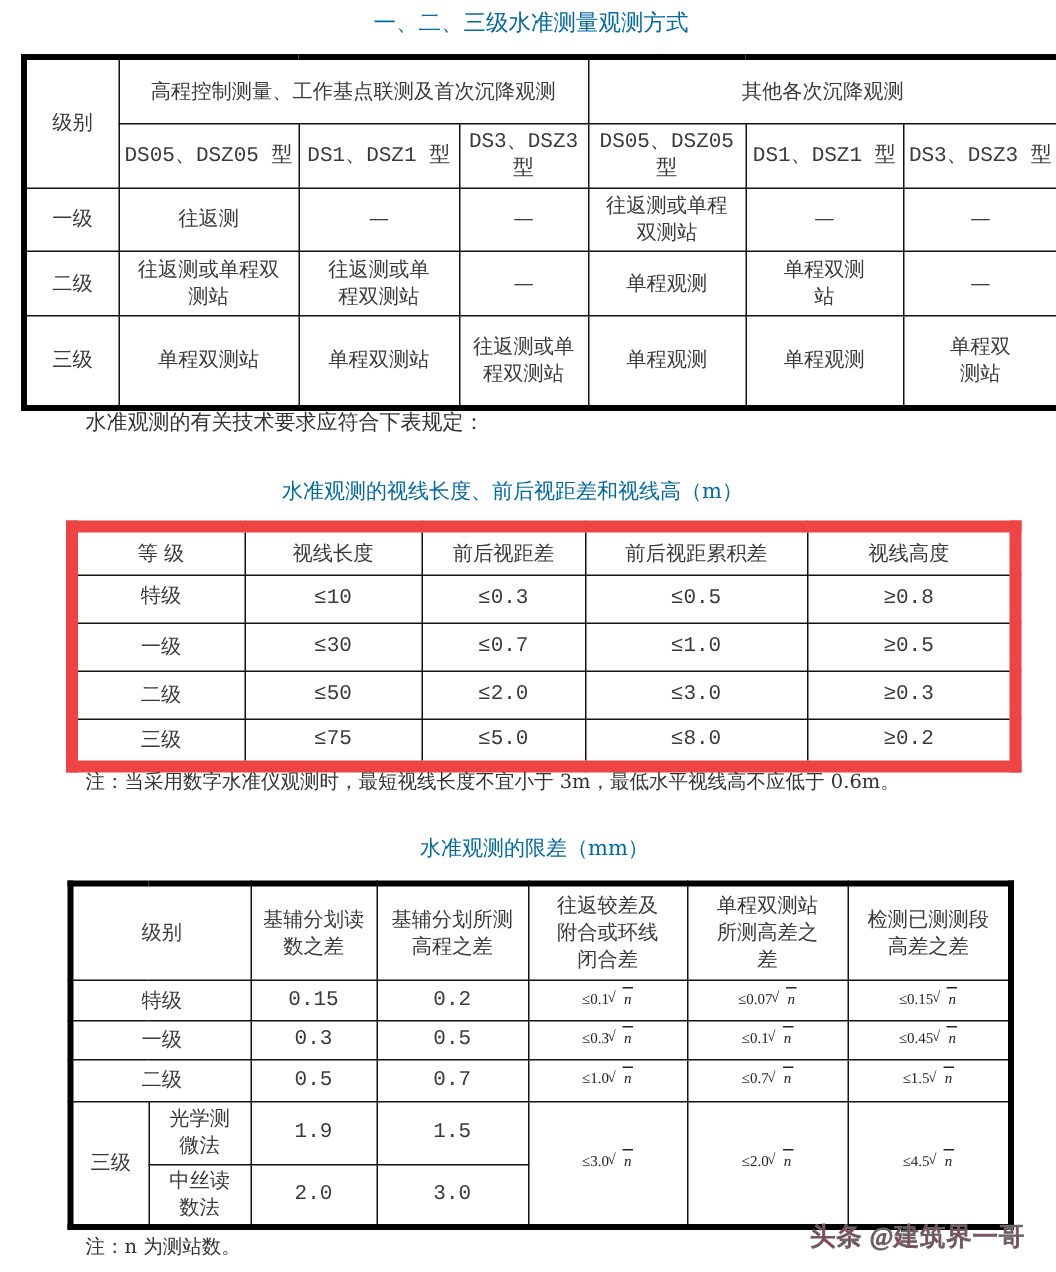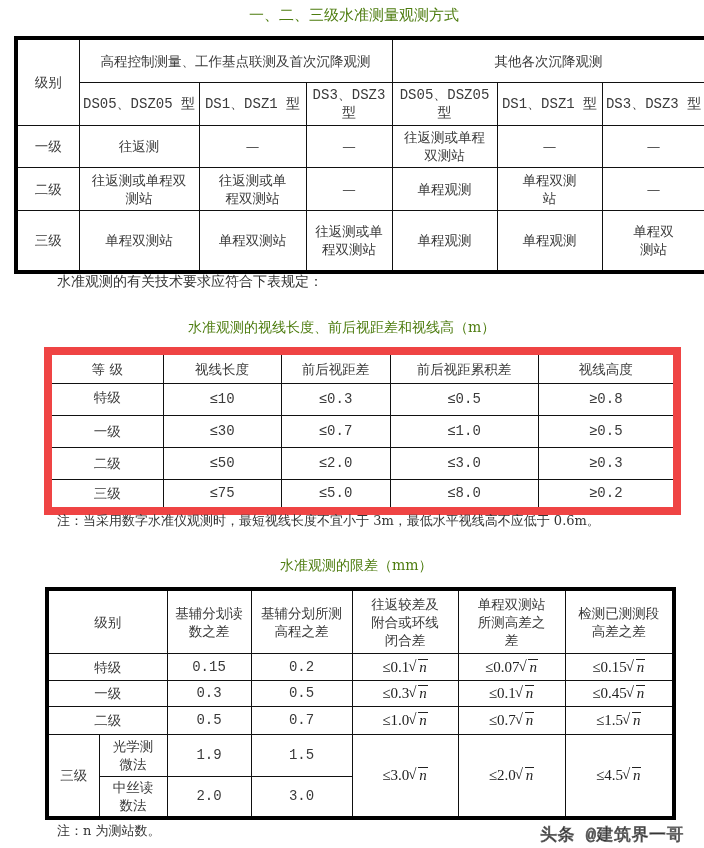--- a/index.html
+++ b/index.html
@@ -1,30 +1,30 @@
 <!DOCTYPE html>
 <html><head>
 <meta charset="utf-8">
 <style>
   html, body { margin:0; padding:0; background:#ffffff; }
   body { width:704px; height:848px; position:relative; overflow:hidden;
          font-family:"DejaVu Serif","Liberation Serif",serif; color:#2a2a2a; }
-  .title { position:absolute; font-size:14px; white-space:nowrap; color:#4d7c0f;text-align:right; }
+  .title { position:absolute; font-size:14px; white-space:nowrap; color:#0369a1;text-align:right; }
   table { position:absolute; border-collapse:collapse; table-layout:fixed; }
   td { border:1px solid #111; text-align:center; vertical-align:middle;
        font-size:13.5px; line-height:18px; padding:0 2px; color:#3a3a3a; }
   .mono { font-family:"Liberation Mono","DejaVu Sans Mono",monospace; font-size:14px; }
-  .math { font-family:"Liberation Serif","DejaVu Serif",serif; font-size:15px; color:#222; }
+  .math { font-family:"Liberation Serif","DejaVu Serif",serif; font-size:10px; color:#222; }
   .math i { font-style:italic; }
   .sqrt { display:inline-block; position:relative; padding-left:9px; }
   .sqrt::before { content:"\221A"; position:absolute; left:-1px; top:-1px; font-style:normal; }
   .sqrt span { border-top:1px solid #222; display:inline-block; padding:0 1px; line-height:15px; }
   .note { position:absolute; font-size:13px; white-space:nowrap; color:#333;text-align:right; }
-  .watermark { position:absolute; font-family:Liberation Mono, monospace; font-size:17px;
-               color:#000000; -webkit-text-stroke:0.8px #666; white-space:nowrap; letter-spacing:0.5px;margin-top:10px; }
+  .watermark { position:absolute; font-family:Liberation Serif, serif; font-size:17px;
+               color:#be185d; -webkit-text-stroke:0.8px #666; white-space:nowrap; letter-spacing:0.5px; }
 </style>
 </head>
 <body>
 
 <div class="title" style="left:249px;top:6px;font-size:15px;">一、二、三级水准测量观测方式</div>
 
 <table style="left:14px;top:36px;width:689px;border-top:4px solid #000;border-bottom:4px solid #000;border-left:4px solid #000;">
   <colgroup>
     <col style="width:63px">
       <col style="width:120px">

